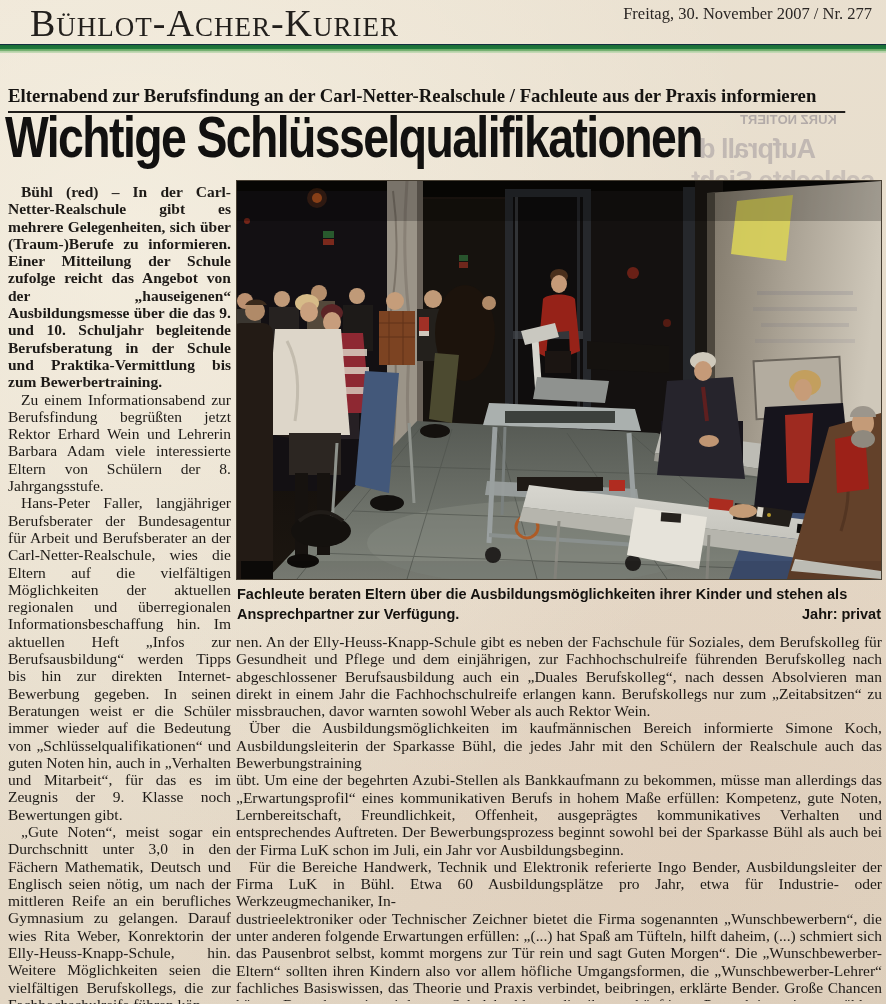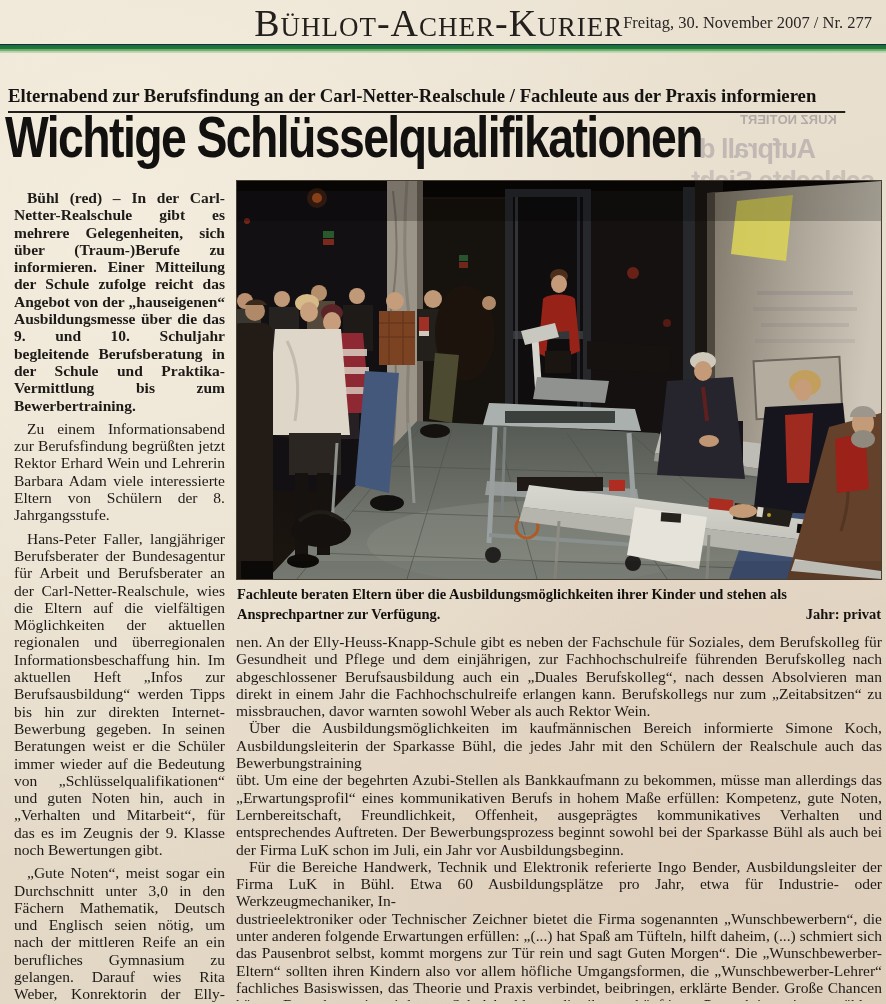--- a/index.html
+++ b/index.html
@@ -6,49 +6,49 @@
   .page{
     position:relative; width:886px; height:1004px; overflow:hidden;
     background:
       radial-gradient(ellipse at 80% 80%, rgba(205,150,130,.10), transparent 55%),
       radial-gradient(ellipse at 15% 25%, rgba(255,252,240,.45), transparent 60%),
       linear-gradient(160deg,#ece3d3 0%,#e7ddcc 45%,#e3d7c5 75%,#ded2bf 100%);
     font-family:"Liberation Serif","DejaVu Serif",serif;
     color:#1c1a18;
   }
   
-  .masthead{position:absolute;left:30px;right:14px;top:2px;display:flex;justify-content:flex-end;align-items:flex-end;height:42px;}
+  .masthead{position:absolute;left:30px;right:14px;top:2px;display:flex;justify-content:space-between;align-items:flex-end;height:42px;}
   .mast-title{font-variant:small-caps;font-size:38px;letter-spacing:1px;line-height:42px;color:#221f1c;}
-  .mast-date{font-size:16.5px;padding-bottom:11px;color:#2a2624;}
+  .mast-date{font-size:16.5px;padding-bottom:20px;color:#2a2624;}
   .green-rule{position:absolute;left:0;right:0;top:44px;height:9px;
     background:linear-gradient(#12303e 0%,#12303e 16%,#1b6f38 16%,#1f7a3d 52%,#5ca45c 52%,#79b374 74%,#a9cb9d 74%,#c9dcba 100%);}
   
   .ghost{position:absolute;transform:scaleX(-1);color:rgba(104,96,116,.30);font-family:"Liberation Sans","DejaVu Sans",sans-serif;font-weight:bold;filter:blur(.6px);white-space:nowrap;}
   .ghost-a{top:112px;left:740px;font-size:13px;color:rgba(90,85,105,.38);}
   .ghost-b{top:134px;left:700px;font-size:27px;letter-spacing:-1px;}
   .ghost-c{top:166px;left:692px;font-size:27px;letter-spacing:-1px;color:rgba(104,96,116,.24);}
   
   .kicker{position:absolute;left:8px;top:85px;width:850px;font-weight:bold;font-size:19px;line-height:21px;
     border-bottom:2px solid #201d1a;padding-bottom:5px;white-space:nowrap;transform:scaleX(.985);transform-origin:left top;color:#161412;}
   
   .headline{position:absolute;left:5px;top:106px;margin:0;font-family:"Liberation Sans","DejaVu Sans",sans-serif;
     font-weight:bold;font-size:58px;letter-spacing:-2px;line-height:62px;white-space:nowrap;
     transform:scaleX(.80);transform-origin:left top;color:#121110;}
   
   .bodytext p{margin:0;font-size:15.5px;line-height:17.3px;text-align:justify;hyphens:auto;-webkit-hyphens:auto;color:#1d1a17;}
   .ind{text-indent:13px;}
   .cont{text-indent:0;}
   .lede{font-weight:bold;color:#15130f;}
   .left-col{position:absolute;left:8px;top:183px;width:223px;}
-  .left-col p{margin:6px;}
+  .left-col p{margin:0;}
   
   .photo{position:absolute;left:237px;top:181px;width:644px;height:398px;background:#0e0b09;box-shadow:0 0 0 1px #473f33;}
   .photo svg{display:block;width:100%;height:100%;}
   
-  .caption{position:absolute;left:237px;top:584px;width:644px;font-family:Liberation Serif, serif;
+  .caption{position:absolute;left:237px;top:584px;width:644px;font-family:Liberation Sans, sans-serif;
     font-weight:bold;font-size:14.5px;line-height:20px;color:#14120f;}
   .credit{position:absolute;right:0;bottom:0;font-size:14.5px;}
   
   .bottom-cols{position:absolute;left:236px;top:633px;width:646px;height:368px;display:grid;grid-template-columns:1fr;column-gap:17px;overflow:hidden;}
   .bottom-cols p + p{margin-top:0;}
 </style>
 </head>
 <body>
 
 <div class="page">

